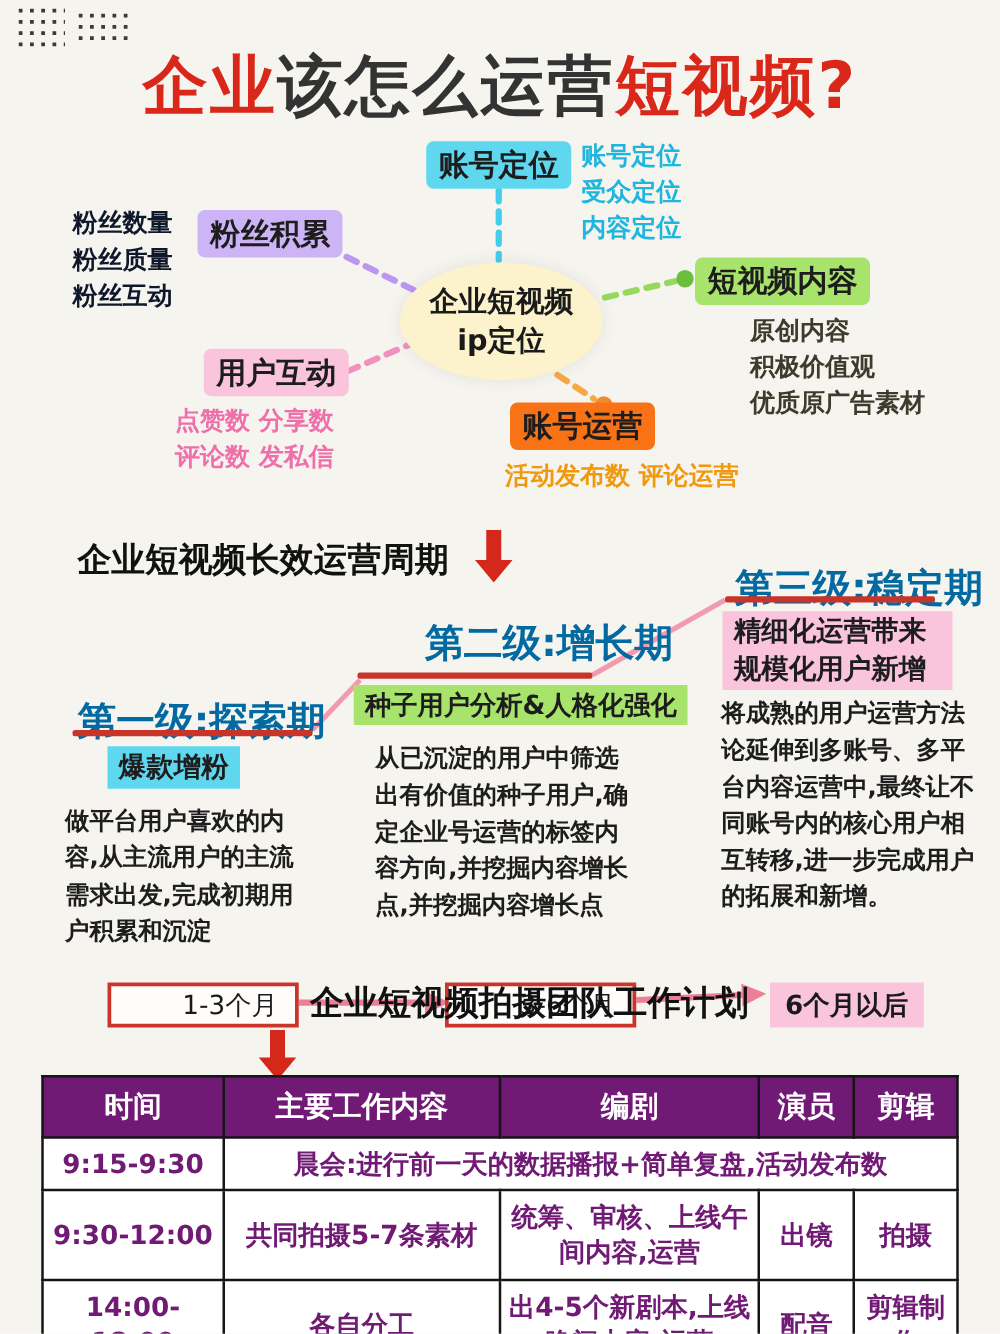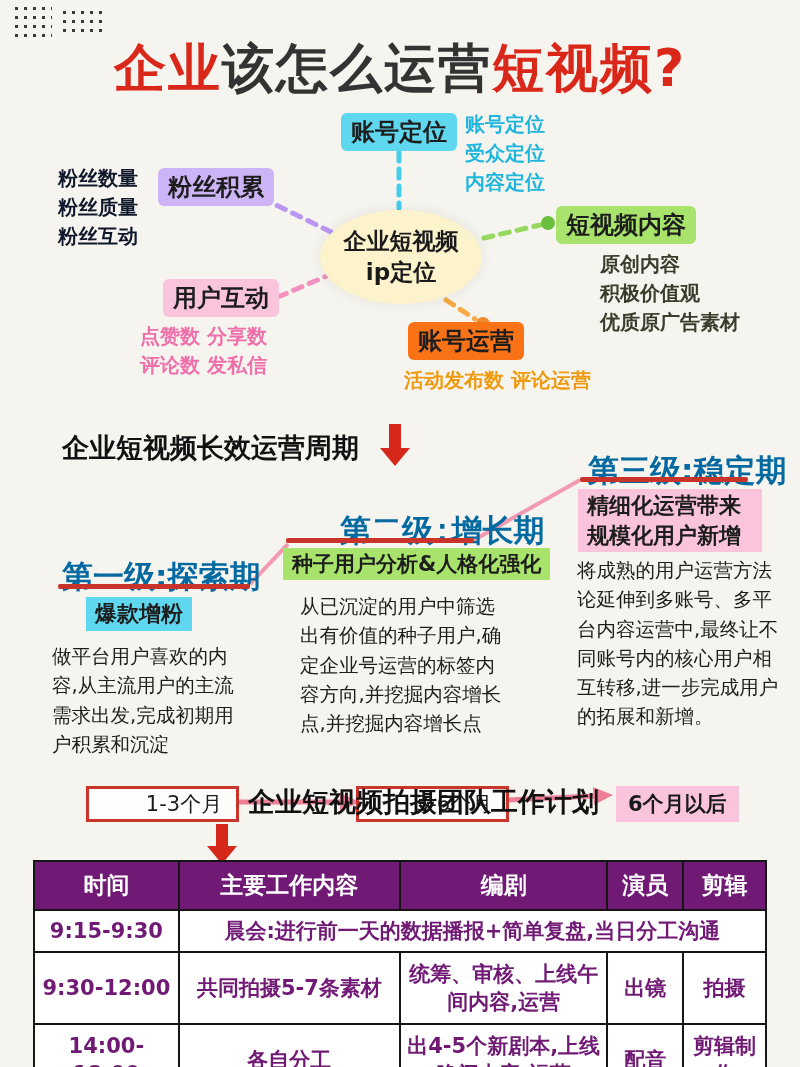--- a/index.html
+++ b/index.html
@@ -29,21 +29,21 @@
   .c-pink{color:#ef6fab;}
   .c-dark{color:#3c3c2c;}
   .c-orange{color:#f0990c;}
   .section-heading{position:absolute;font-size:27px;font-weight:800;color:#111;white-space:nowrap;}
   .stage-title{position:absolute;font-size:31px;font-weight:800;color:#0369a1;white-space:nowrap;}
   .stage-underline{position:absolute;height:5px;background:#c8342a;border-radius:2px;}
   .hl{position:absolute;padding:2px 9px;font-weight:800;font-size:22px;color:#1d1d1d;}
   .hl-cyan{background:#5fd7ef;}
   .hl-green{background:#a8e36b;}
   .hl-pink{background:#f9c4dc;line-height:1.35;}
-  .stage-body{position:absolute;font-size:19.5px;font-weight:400;color:#1d1d1d;line-height:1.5;}
+  .stage-body{position:absolute;font-size:19.5px;font-weight:700;color:#1d1d1d;line-height:1.5;}
   .tl-box{position:absolute;width:104px;height:30px;border:3px solid #c9342b;background:#fffdfb;
     display:flex;align-items:center;justify-content:center;font-size:21px;font-weight:400;padding-left:43px;}
   .tl-hl{position:absolute;background:#f9c4dc;padding:4px 12px;font-size:21px;font-weight:800;}
   .plan-table{position:absolute;left:33px;top:860px;width:734px;border-collapse:collapse;background:#fff;}
   .plan-table th{background:#701a75;color:#fff;font-size:23px;font-weight:800;padding:8px 4px;border:2.5px solid #151515;}
   .plan-table td{font-size:21px;font-weight:700;color:#701a75;text-align:center;padding:6px 4px;border:2.5px solid #151515;line-height:1.35;}
   .plan-table .tall td{height:58px;}
 </style>
 </head>
 <body>
@@ -117,21 +117,21 @@
     <div>活动发布数 评论运营</div>
   </div>
 
   <div class="section-heading" style="left:62px;top:430px;">企业短视频长效运营周期</div>
 
   <div class="stage-title" style="left:62px;top:556px;">第一级:探索期</div>
   <div class="stage-underline" style="left:58px;top:584px;width:192px;"></div>
   <div class="hl hl-cyan" style="left:86px;top:597px;">爆款增粉</div>
   <div class="stage-body" style="left:52px;top:642px;width:196px;">做平台用户喜欢的内容,从主流用户的主流需求出发,完成初期用户积累和沉淀</div>
 
-  <div class="stage-title" style="left:340px;top:510px;font-family:Liberation Mono, monospace;">第二级:增长期</div>
+  <div class="stage-title" style="left:340px;top:494px;">第二级:增长期</div>
   <div class="stage-underline" style="left:286px;top:538px;width:188px;"></div>
   <div class="hl hl-green" style="left:283px;top:548px;font-size:21px;">种子用户分析&amp;人格化强化</div>
   <div class="stage-body" style="left:300px;top:592px;width:212px;">从已沉淀的用户中筛选出有价值的种子用户,确定企业号运营的标签内容方向,并挖掘内容增长点,并挖掘内容增长点</div>
 
   <div class="stage-title" style="left:588px;top:450px;">第三级:稳定期</div>
   <div class="stage-underline" style="left:580px;top:477px;width:168px;"></div>
   <div class="hl hl-pink" style="left:578px;top:489px;width:166px;">精细化运营带来规模化用户新增</div>
   <div class="stage-body" style="left:577px;top:556px;width:208px;">将成熟的用户运营方法论延伸到多账号、多平台内容运营中,最终让不同账号内的核心用户相互转移,进一步完成用户的拓展和新增。</div>
 
   <div class="tl-box" style="left:86px;top:786px;">1-3个月</div>
@@ -151,21 +151,21 @@
     <tbody>
         <tr>
       <th>时间</th>
       <th>主要工作内容</th>
       <th>编剧</th>
       <th>演员</th>
       <th>剪辑</th>
     </tr>
     <tr>
       <td>9:15-9:30</td>
-      <td colspan="4">晨会:进行前一天的数据播报+简单复盘,当日分工沟通</td>
+      <td colspan="4">晨会:进行前一天的数据播报+简单复盘,活动发布数</td>
     </tr>
     <tr class="tall">
       <td>9:30-12:00</td>
       <td>共同拍摄5-7条素材</td>
       <td>统筹、审核、上线午间内容,运营</td>
       <td>出镜</td>
       <td>拍摄</td>
     </tr>
     <tr class="tall">
       <td>14:00-18:00</td>

